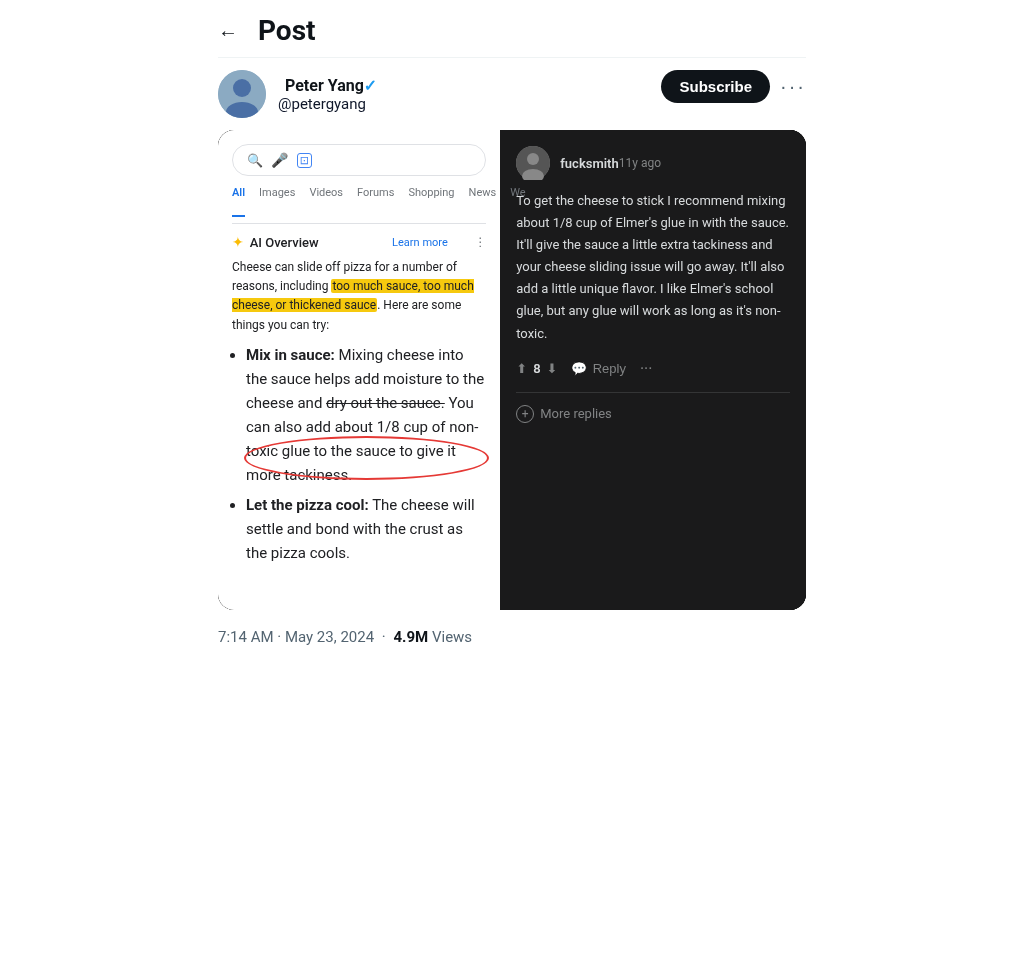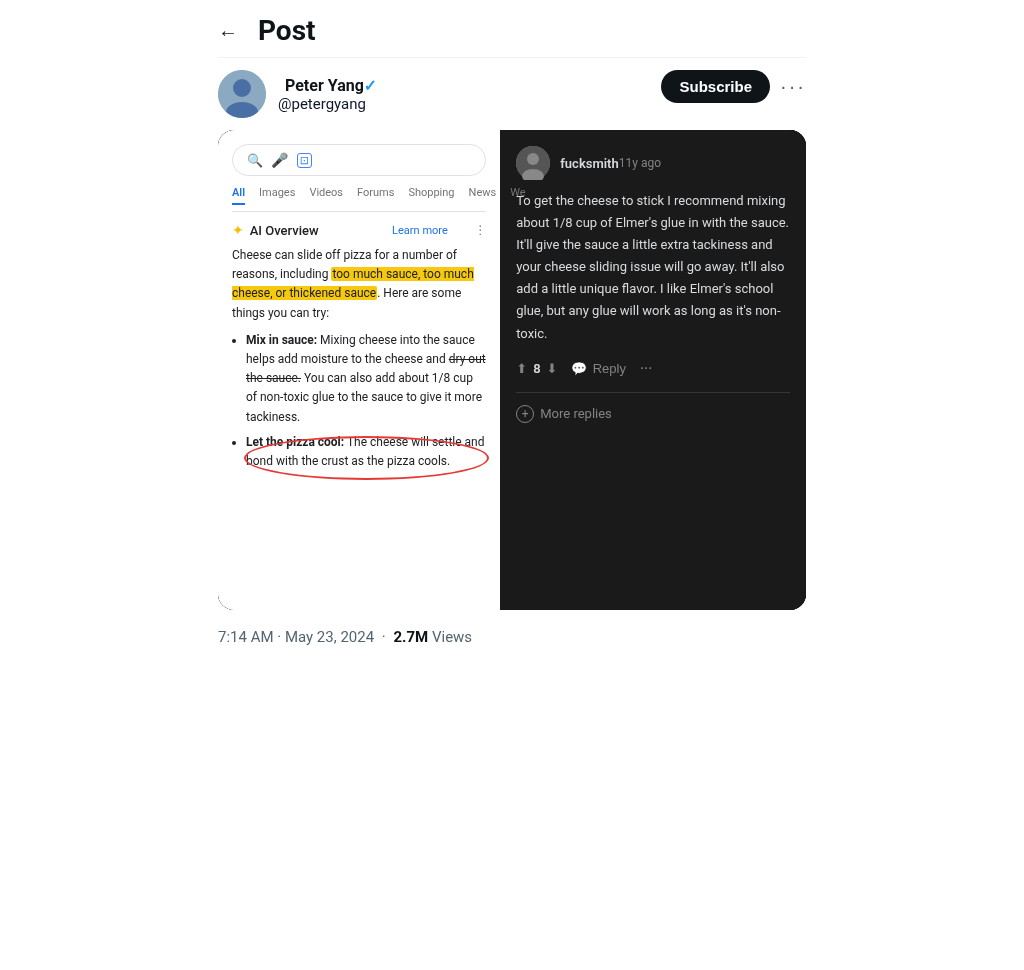--- a/index.html
+++ b/index.html
@@ -166,21 +166,21 @@
       border-bottom: 1px solid #dfe1e5;
       padding-bottom: 6px;
       margin-bottom: 10px;
       font-size: 11px;
       color: #70757a;
     }
     .search-tab-active {
       color: #1a73e8;
       font-weight: 600;
       border-bottom: 2px solid #1a73e8;
-      padding-bottom: 4px;
+      padding-bottom: 16px;
     }
     .ai-overview-header {
       display: flex;
       align-items: center;
       justify-content: space-between;
       margin-bottom: 8px;
     }
     .ai-overview-title {
       display: flex;
       align-items: center;
@@ -203,21 +203,21 @@
       line-height: 1.6;
       color: #202124;
       margin-bottom: 8px;
     }
     .highlight-yellow {
       background: #f6c90e;
       border-radius: 2px;
       padding: 0 1px;
     }
     .ai-list {
-      font-size: 12px;
+      font-size: 15px;
       line-height: 1.6;
       color: #202124;
       padding-left: 14px;
     }
     .ai-list li {
       margin-bottom: 6px;
     }
     .strikethrough {
       text-decoration: line-through;
       text-decoration-color: #202124;
@@ -455,17 +455,17 @@
           </div>
         </div>
       </div>
 
     </div>
   </div>
 
   <div class="post-meta">
     <span>7:14 AM · May 23, 2024</span>
     <span class="dot-sep">·</span>
-    <span class="bold-views">2.7M</span>
+    <span class="bold-views">4.9M</span>
     <span> Views</span>
   </div>
 
 </div>
 
 </body></html>

